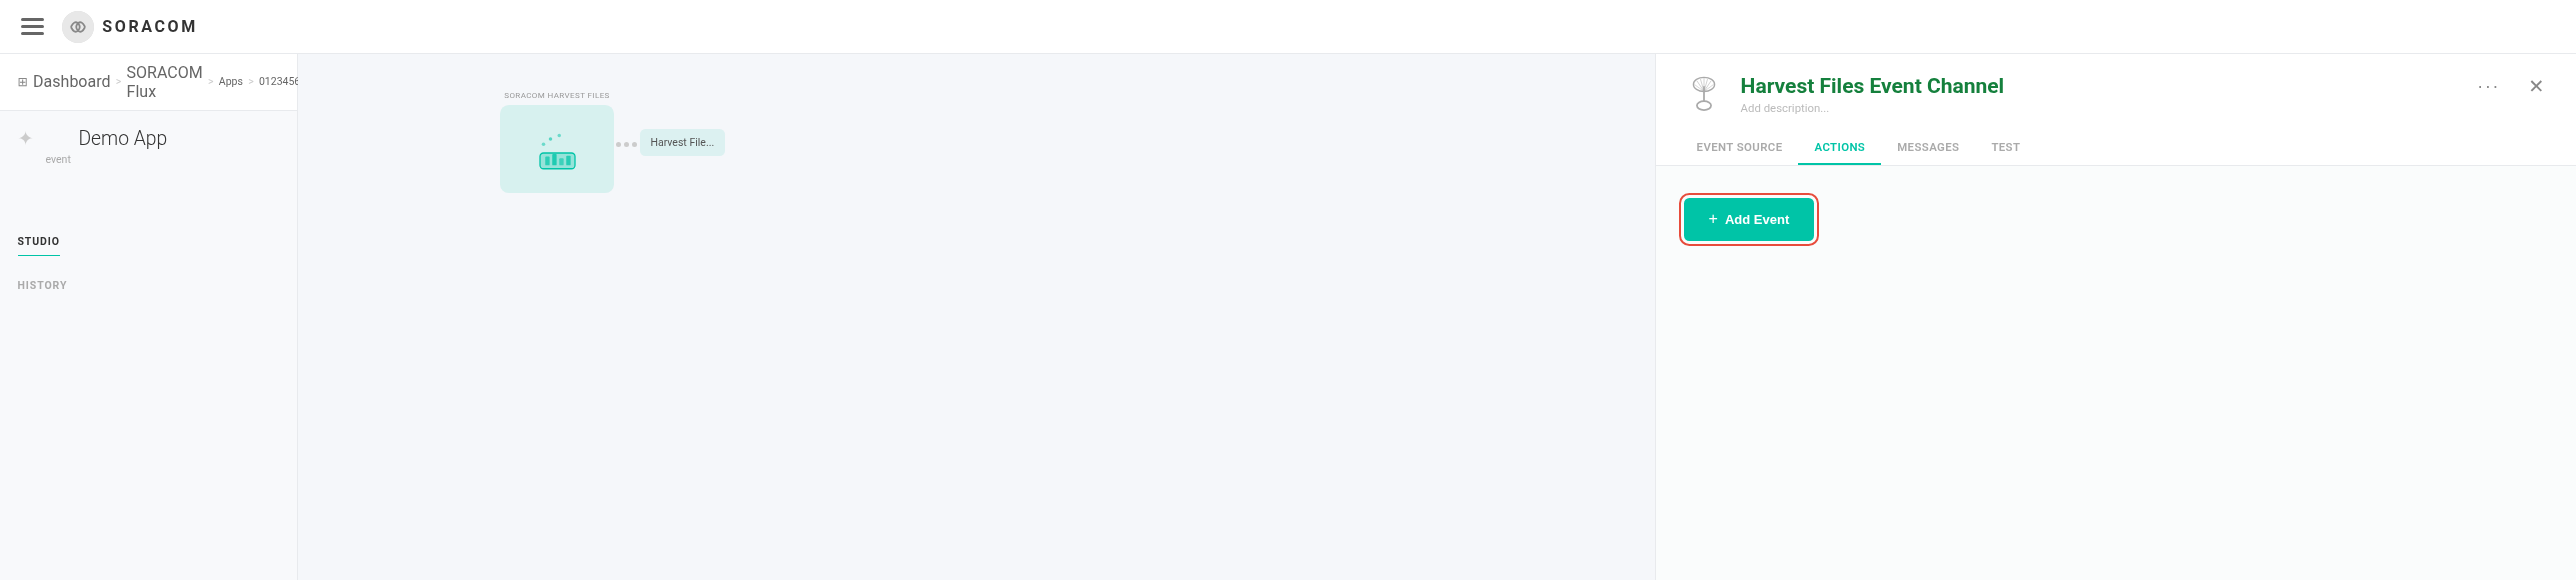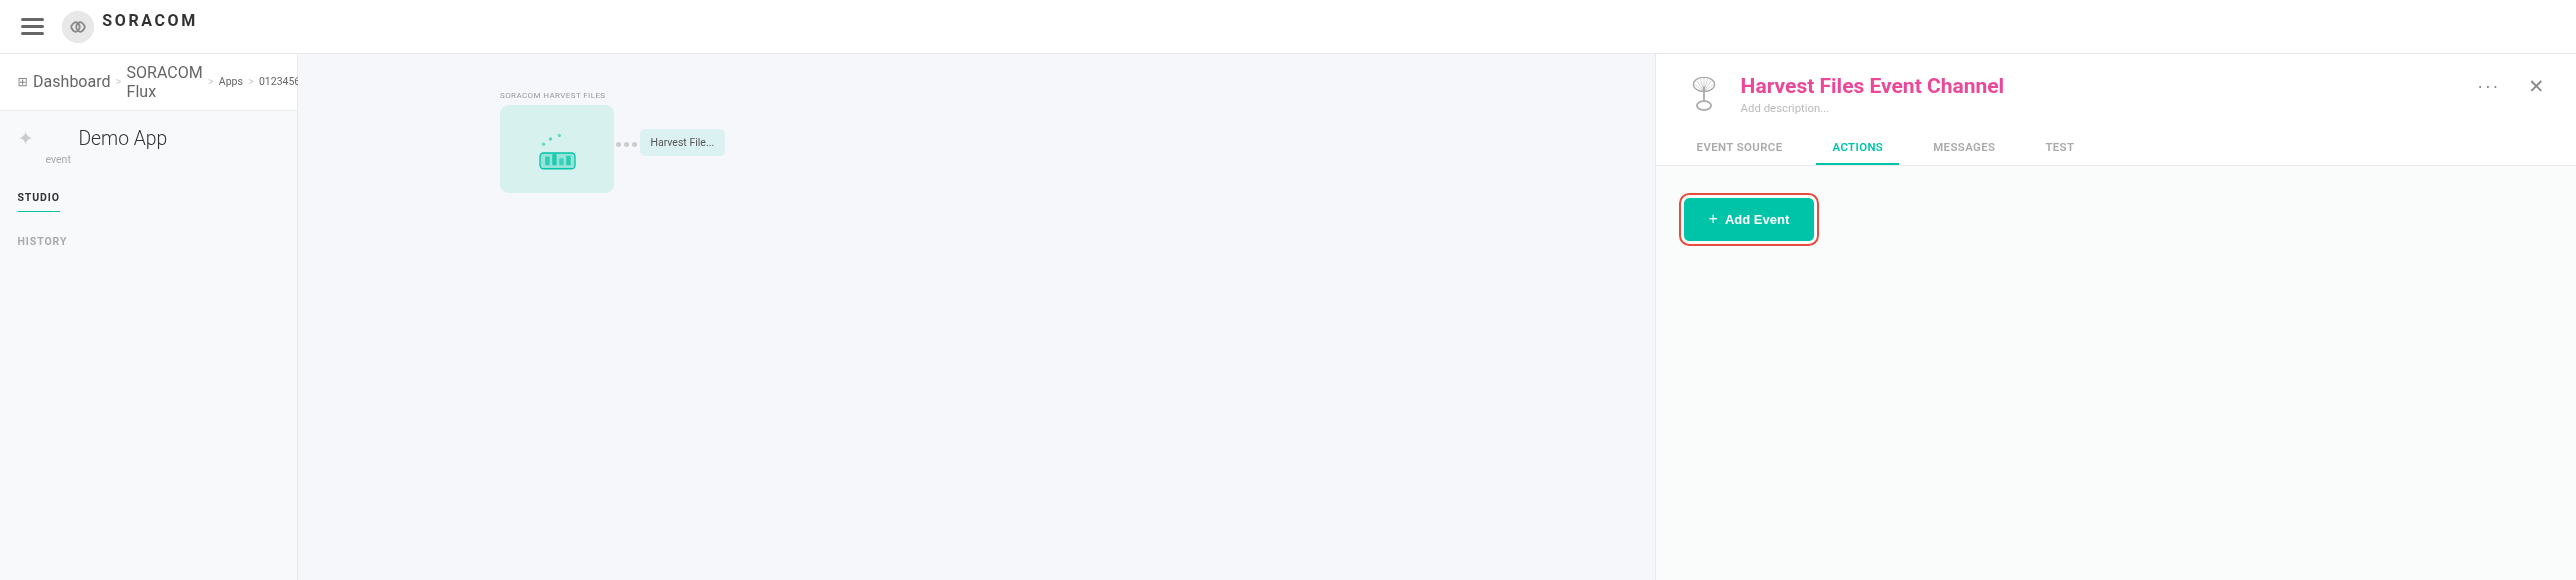--- a/index.html
+++ b/index.html
@@ -7,21 +7,21 @@
       font-family: -apple-system, BlinkMacSystemFont, 'Segoe UI', Roboto, sans-serif;
       background: #f5f7fa;
       width: 2576px;
       height: 581px;
       overflow: hidden;
       display: flex;
       flex-direction: row;
     }
     .logo-area {
       display: flex;
-      align-items: flex-start;
+      align-items: center;
       gap: 8.8px;
     }
 
     
     .side-sheet {
       width: 921px;
       background: #ffffff;
       border-left: 0.9px solid #e8eaed;
       flex-shrink: 0;
       display: flex;
@@ -46,21 +46,21 @@
     }
     .side-sheet-actions {
       display: flex;
       align-items: center;
       gap: 14px;
     }
 
     
     .tabs {
       display: flex;
-      gap: 18px;
+      gap: 0;
       margin-top: 14px;
     }
     .tab {
       padding: 8.8px 17.5px;
       font-size: 12.3px;
       font-weight: 600;
       color: #888;
       cursor: pointer;
       border-bottom: 2.6px solid transparent;
       letter-spacing: 0.4px;
@@ -200,30 +200,30 @@
 
       <div class="app-info">
         <div class="app-name-row">
           <span style="font-size:19.3px;color:#ccc;">✦</span>
           <span style="font-size:19.3px;font-weight:300;color:#333;margin-left:36px;">Demo App</span>
         </div>
         <div style="font-size:10.5px;color:#aaa;margin-top:3.5px;margin-left:28px;">event</div>
       </div>
 
       <div class="nav-links">
-        <span style="font-size:10.5px;font-weight:700;color:#333;letter-spacing:0.9px;padding:7px 0;text-transform:uppercase;cursor:pointer;border-bottom:1.8px solid #00c4a7;display:inline-block;width:fit-content;">STUDIO</span>
+        <span style="font-size:10.5px;font-weight:700;color:#333;letter-spacing:0.9px;padding:7px 0;text-transform:uppercase;cursor:pointer;border-bottom:1.8px solid #00c4a7;display:inline-block;width:fit-content;margin-top:44px;">STUDIO</span>
         <span style="font-size:10.5px;font-weight:700;color:#aaa;letter-spacing:0.9px;padding:7px 0;text-transform:uppercase;cursor:pointer;margin-top:16px;">HISTORY</span>
       </div>
     </div>
 
     <div class="canvas">
 
 
       <div style="position:absolute;top:37px;left:202px;">
-        <div style="font-size:8px;text-transform:uppercase;color:#999;letter-spacing:0.4px;margin-bottom:5.3px;">SORACOM HARVEST FILES</div>
+        <div style="font-size:8px;text-transform:uppercase;color:#999;text-align:center;letter-spacing:0.4px;margin-bottom:5.3px;">SORACOM HARVEST FILES</div>
         <div style="background:rgba(0,196,167,0.12);border-radius:8.8px;padding:17.5px 21px;display:flex;align-items:center;justify-content:center;width:114px;height:88px;">
 
           <svg width="49" height="49" viewBox="0 0 56 56" fill="none" xmlns="http://www.w3.org/2000/svg">
             <rect x="8" y="32" width="40" height="18" rx="4" fill="rgba(0,196,167,0.3)" stroke="#00c4a7" stroke-width="1.5"></rect>
             <rect x="14" y="36" width="5" height="10" rx="1" fill="#00c4a7" opacity="0.7"></rect>
             <rect x="22" y="33" width="5" height="13" rx="1" fill="#00c4a7" opacity="0.8"></rect>
             <rect x="30" y="38" width="5" height="8" rx="1" fill="#00c4a7" opacity="0.6"></rect>
             <rect x="38" y="35" width="5" height="11" rx="1" fill="#00c4a7" opacity="0.75"></rect>
 
             <circle cx="12" cy="22" r="2" fill="#00c4a7" opacity="0.5"></circle>
@@ -259,21 +259,21 @@
                 <line x1="18" y1="10" x2="26" y2="22" stroke="#aaa" stroke-width="1" opacity="0.6"></line>
                 <line x1="22" y1="8" x2="26" y2="22" stroke="#aaa" stroke-width="1" opacity="0.6"></line>
                 <line x1="26" y1="6" x2="26" y2="22" stroke="#aaa" stroke-width="1" opacity="0.6"></line>
                 <line x1="30" y1="8" x2="26" y2="22" stroke="#aaa" stroke-width="1" opacity="0.6"></line>
                 <line x1="34" y1="10" x2="26" y2="22" stroke="#aaa" stroke-width="1" opacity="0.6"></line>
                 <line x1="15" y1="14" x2="26" y2="22" stroke="#aaa" stroke-width="1" opacity="0.5"></line>
                 <line x1="37" y1="14" x2="26" y2="22" stroke="#aaa" stroke-width="1" opacity="0.5"></line>
               </svg>
             </div>
             <div>
-              <div style="font-size:21px;font-weight:700;color:#ec4899;">Harvest Files Event Channel</div>
+              <div style="font-size:21px;font-weight:700;color:#15803d;">Harvest Files Event Channel</div>
               <div style="font-size:11.4px;color:#bbb;margin-top:3.5px;cursor:text;">Add description...</div>
             </div>
           </div>
           <div class="side-sheet-actions">
             <button style="background:none;border:none;font-size:17.5px;color:#888;cursor:pointer;padding:3.5px 7px;letter-spacing:1.8px;">···</button>
             <button style="background:none;border:none;font-size:19.3px;color:#888;cursor:pointer;padding:3.5px 7px;">✕</button>
           </div>
         </div>
 
         <div class="tabs">

